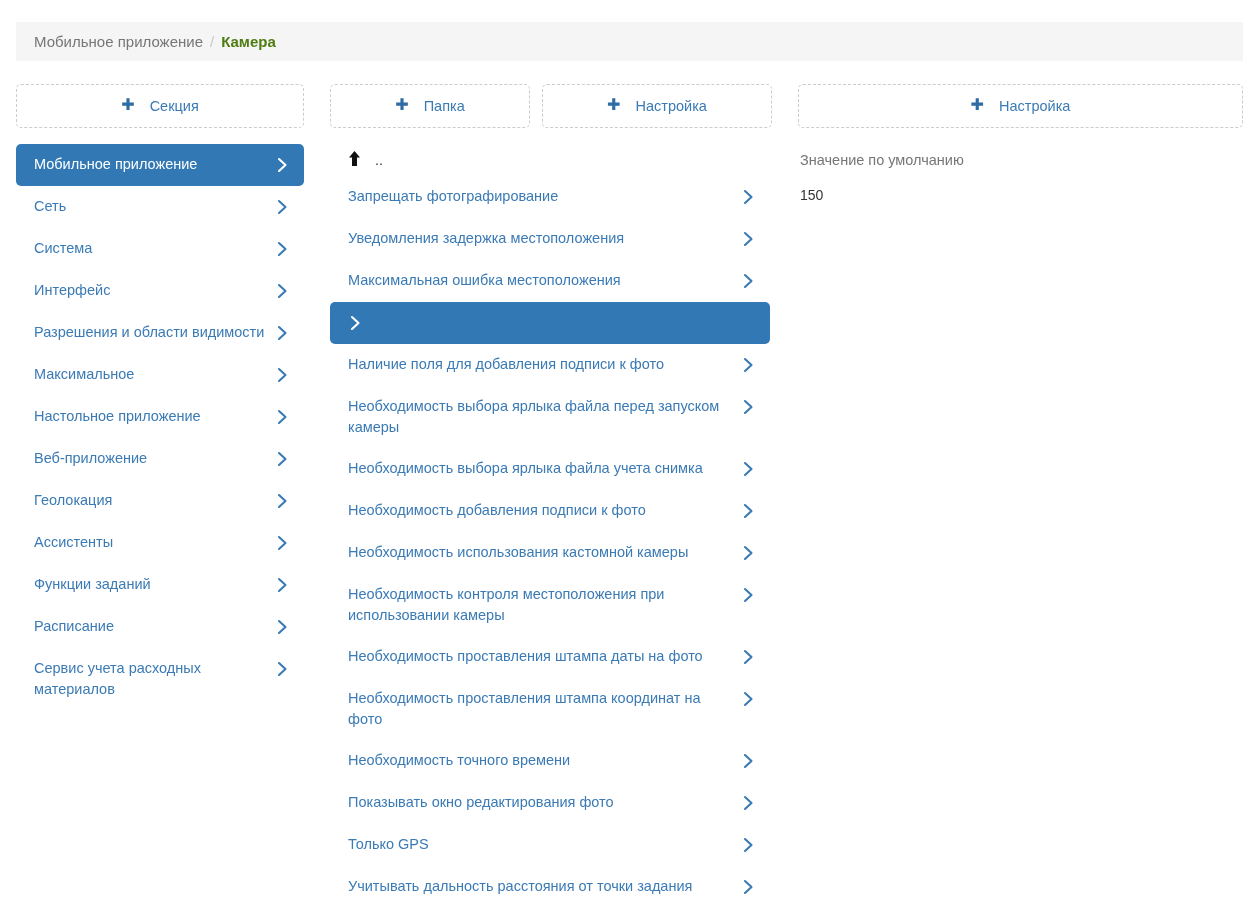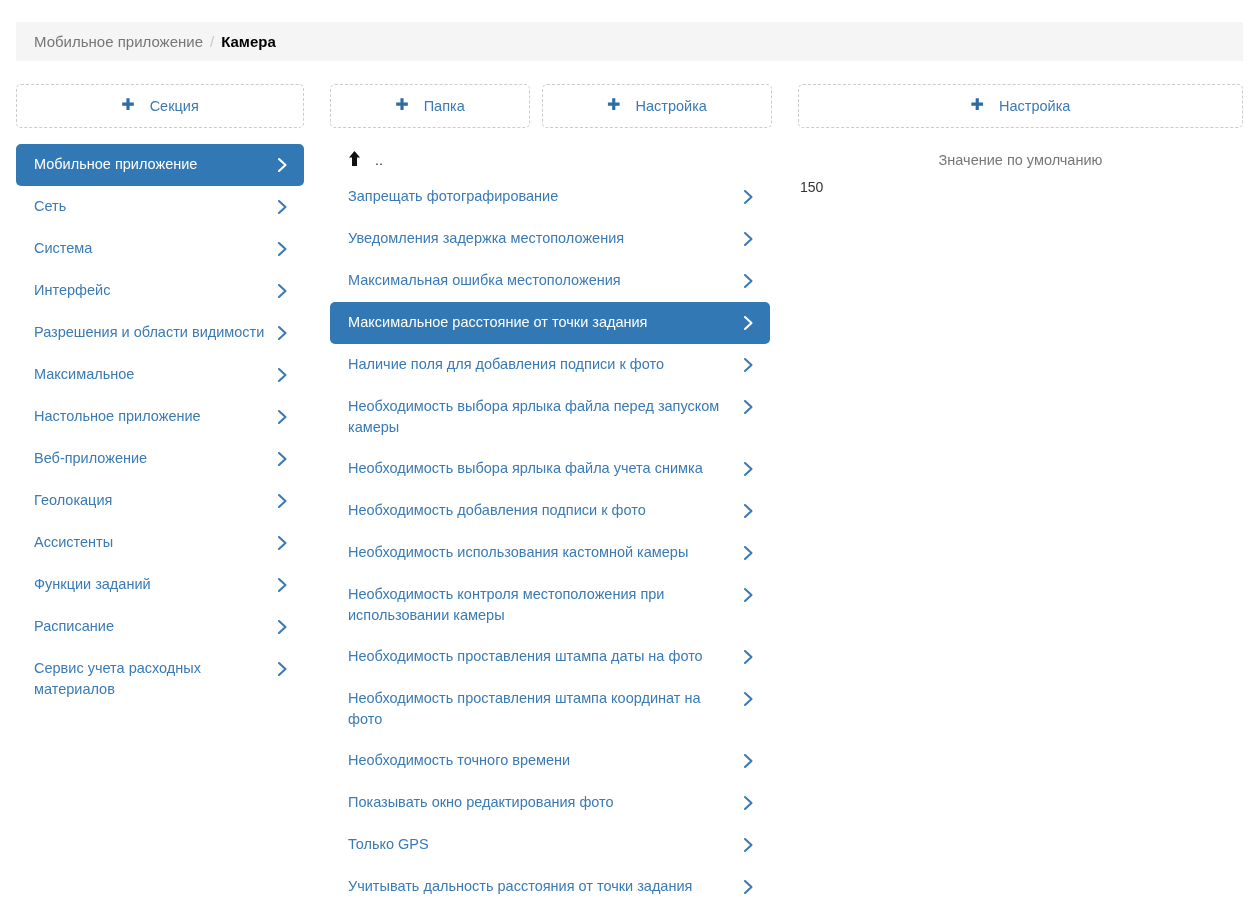--- a/index.html
+++ b/index.html
@@ -33,21 +33,21 @@
     color: #767676;
     white-space: nowrap;
   }
   .crumb-sep {
     font-size: 15px;
     color: #c8c8c8;
     margin: 0 7px;
   }
   .crumb-current {
     font-size: 15px;
-    color: #000000;
+    color: #4d7c0f;
     font-weight: bold;
     white-space: nowrap;
   }
 
   
   .col { position: absolute; top: 84px; }
   .col-sections  { left: 16px;  width: 288px; }
   .col-folders   { left: 330px; width: 200px; }
   .col-settings  { left: 542px; width: 230px; }
   .col-values    { left: 798px; width: 445px; }
@@ -141,22 +141,21 @@
     position: absolute;
     top: 66px;
     left: 0;
     width: 445px;
     padding: 0 2px;
   }
   .value-field-label {
     font-size: 14.5px;
     color: #767676;
     line-height: 20px;
-    margin-bottom: 6px;
-    text-align: center;
+    margin-bottom: 14px;
   }
   .value-field-value {
     font-size: 14px;
     color: #333333;
     line-height: 23px;
   }
 </style>
 </head>
 <body>
 
@@ -323,21 +322,20 @@
         </div>
         <div class="nav-row">
           <span class="row-label">Максимальная ошибка местоположения</span>
           <span class="chev-icon">
             <svg width="11" height="16" viewBox="0 0 11 16">
               <path d="M2 2 L8.5 8 L2 14" fill="none" stroke-width="2.1" stroke-linecap="round" stroke-linejoin="round"></path>
             </svg>
           </span>
         </div>
         <div class="nav-row selected">
-          <span class="row-label">Максимальное расстояние от точки задания</span>
           <span class="chev-icon">
             <svg width="11" height="16" viewBox="0 0 11 16">
               <path d="M2 2 L8.5 8 L2 14" fill="none" stroke-width="2.1" stroke-linecap="round" stroke-linejoin="round"></path>
             </svg>
           </span>
         </div>
         <div class="nav-row">
           <span class="row-label">Наличие поля для добавления подписи к фото</span>
           <span class="chev-icon">
             <svg width="11" height="16" viewBox="0 0 11 16">

